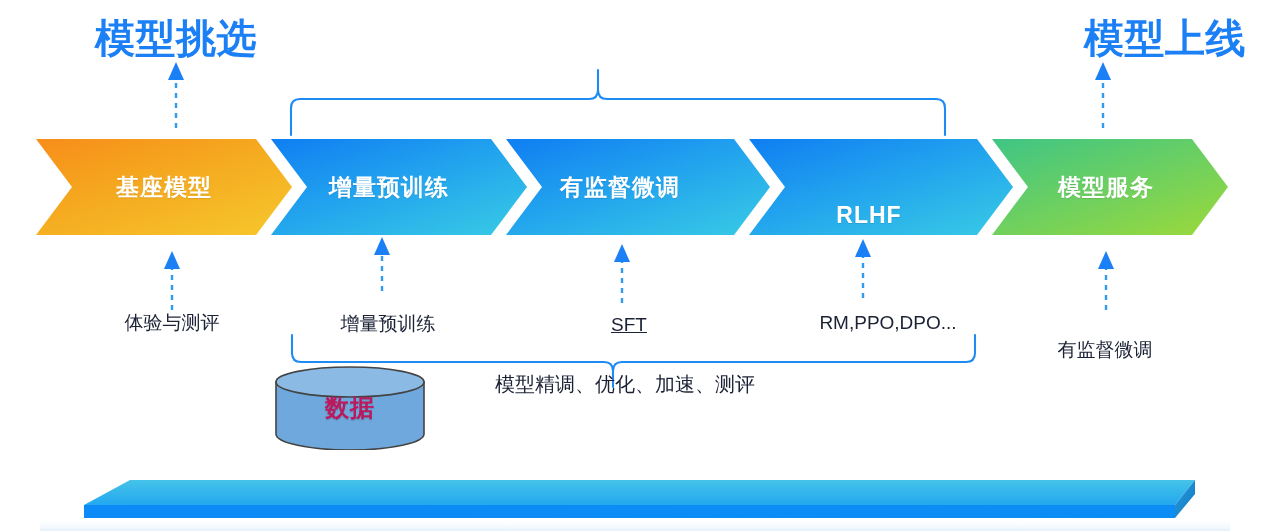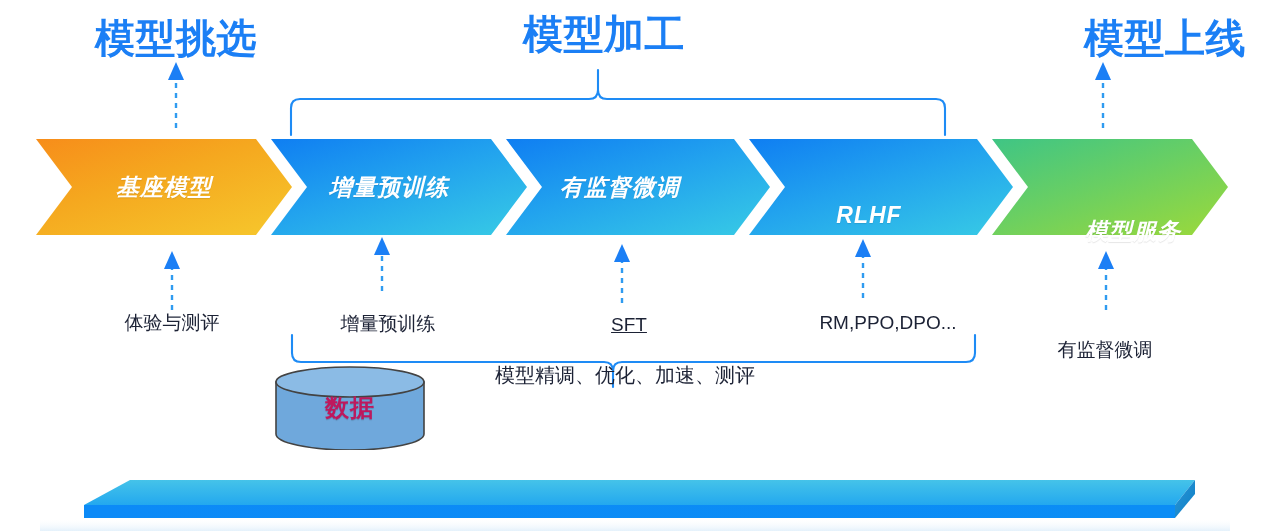--- a/index.html
+++ b/index.html
@@ -33,21 +33,20 @@
     transform: translateX(-50%);
   }
 
   
   #chevron-band {
     position: absolute;
     left: 0;
     top: 139px;
     width: 1263px;
     height: 96px;
-    font-style: italic;
   }
   .chev-label {
     position: absolute;
     top: 0;
     height: 96px;
     display: flex;
     align-items: center;
     justify-content: center;
     color: #ffffff;
     font-weight: bold;
@@ -118,21 +117,20 @@
     white-space: nowrap;
     z-index: 5;
   }
 </style>
 </head>
 <body>
 
 <div id="stage">
 
   <div class="section-heading" style="left:176px; top:18px;">模型挑选</div>
-  <div class="section-heading" style="left:604px; top:14px;">模型加工</div>
   <div class="section-heading" style="left:1165px; top:18px;">模型上线</div>
 
   <svg class="abs" style="left:0; top:0;" width="1263" height="140">
 
     <g>
       <line x1="176" y1="128" x2="176" y2="78" stroke="#2f9bf0" stroke-width="2.4" stroke-dasharray="5,5" stroke-linecap="butt"></line>
       <polygon points="176,62 184,80 168,80" fill="#1b7ff5"></polygon>
     </g>
 
     <g>
@@ -181,21 +179,21 @@
 
       <polygon points="749,0 977,0 1013,48 977,96 749,96 785,48" fill="url(#gradBlue)"></polygon>
 
       <polygon points="992,0 1192,0 1228,48 1192,96 992,96 1028,48" fill="url(#gradGreen)"></polygon>
     </svg>
 
     <div class="chev-label" style="left:36px; width:256px;">基座模型</div>
     <div class="chev-label" style="left:281px; width:216px;">增量预训练</div>
     <div class="chev-label" style="left:516px; width:208px;">有监督微调</div>
     <div class="chev-label" style="left:759px; width:220px;margin-top:28px;">RLHF</div>
-    <div class="chev-label" style="left:1029px; width:208px;margin-top:44px;">模型服务</div>
+    <div class="chev-label" style="left:1002px; width:208px;">模型服务</div>
   </div>
 
   <svg class="abs" style="left:0; top:235px;" width="1263" height="160">
 
     <g>
       <line x1="172" y1="75" x2="172" y2="32" stroke="#2f9bf0" stroke-width="2.4" stroke-dasharray="5,5"></line>
       <polygon points="172,16 180,34 164,34" fill="#1b7ff5"></polygon>
     </g>
 
     <g>
@@ -230,21 +228,21 @@
              Q 975,127 975,118
              L 975,100" fill="none" stroke="#1e8bf5" stroke-width="2.1" stroke-linejoin="round" stroke-linecap="round"></path>
   </svg>
 
   <div class="leaf-label" style="left:172px; top:313px;text-align:center;">体验与测评</div>
   <div class="leaf-label" style="left:388px; top:314px;">增量预训练</div>
   <div class="leaf-label" style="left:629px; top:315px;text-decoration:underline;">SFT</div>
   <div class="leaf-label" style="left:888px; top:313px;">RM,PPO,DPO...</div>
   <div class="leaf-label" style="left:1105px; top:340px;">有监督微调</div>
 
-  <div class="mid-label" style="left:625px; top:365px;">模型精调、优化、加速、测评</div>
+  <div class="mid-label" style="left:625px; top:374px;">模型精调、优化、加速、测评</div>
 
   <svg id="db-icon" viewBox="0 0 152 84">
 
     <path d="M 2,16 L 2,68 A 74,16 0 0 0 150,68 L 150,16 Z" fill="#6fa8dc" stroke="#434343" stroke-width="1.6"></path>
 
     <ellipse cx="76" cy="16" rx="74" ry="15" fill="#8bbbe5" stroke="#434343" stroke-width="1.6"></ellipse>
   </svg>
   <div id="db-text">数据</div>
 
 

